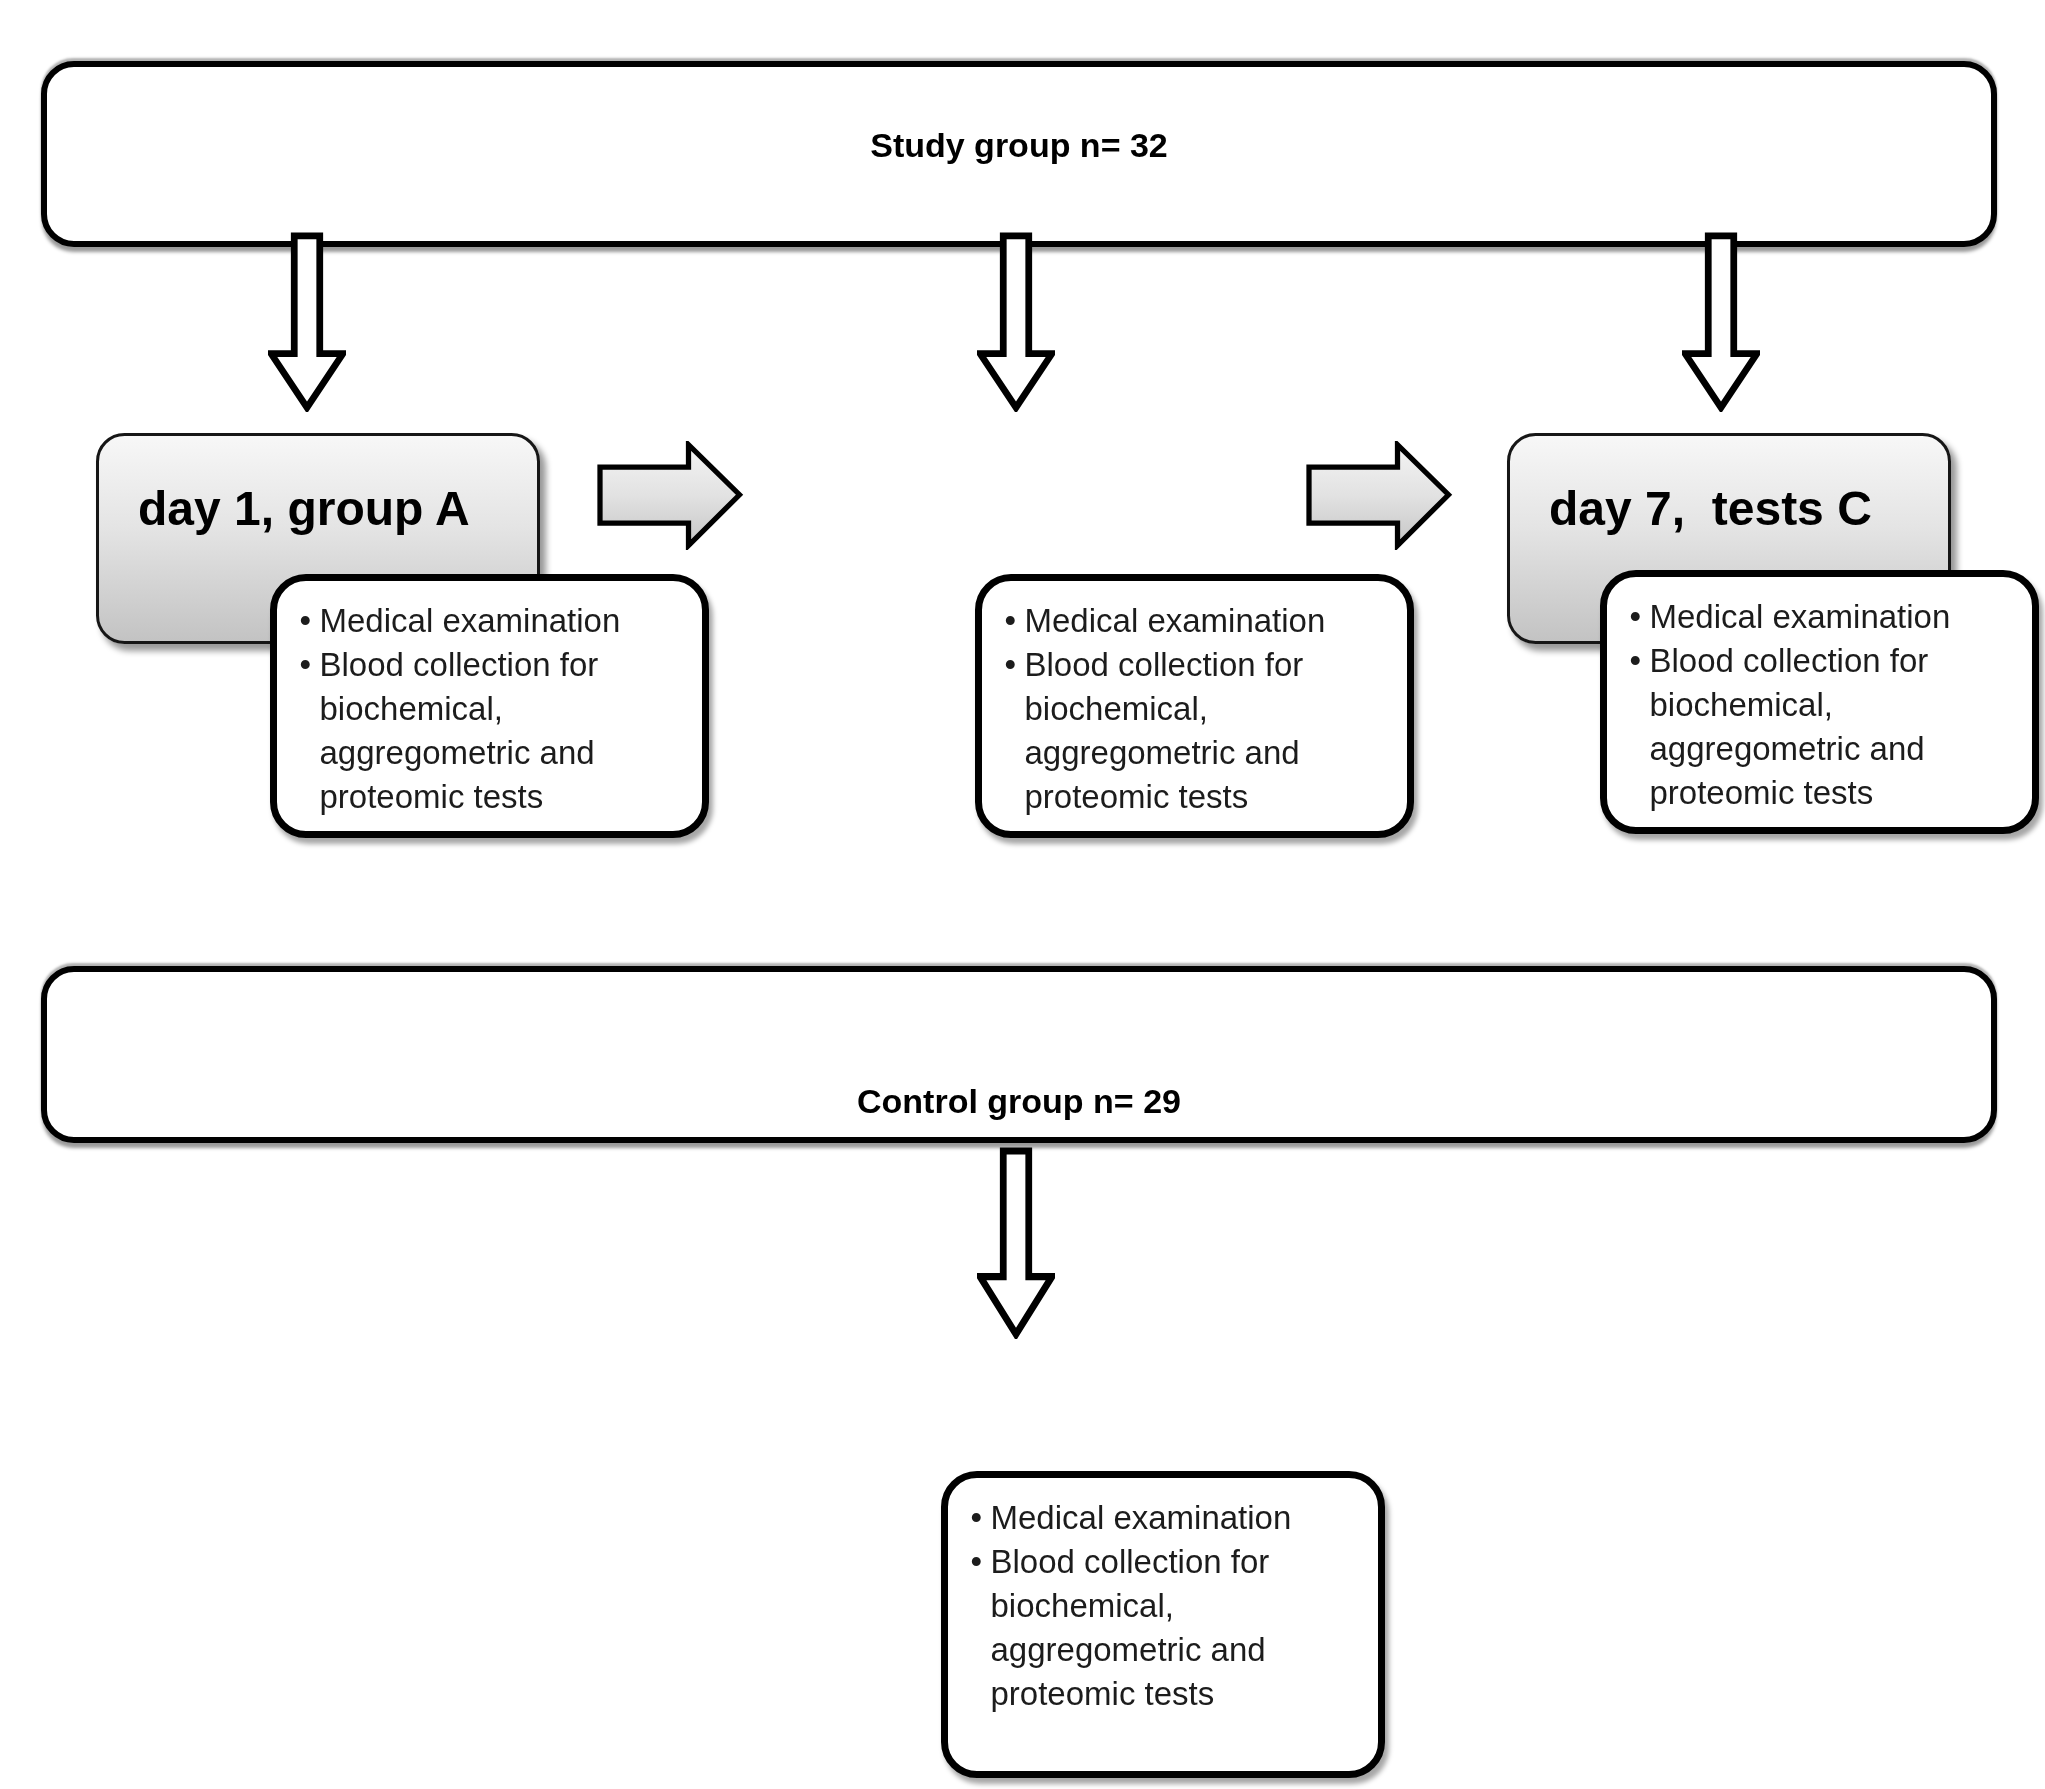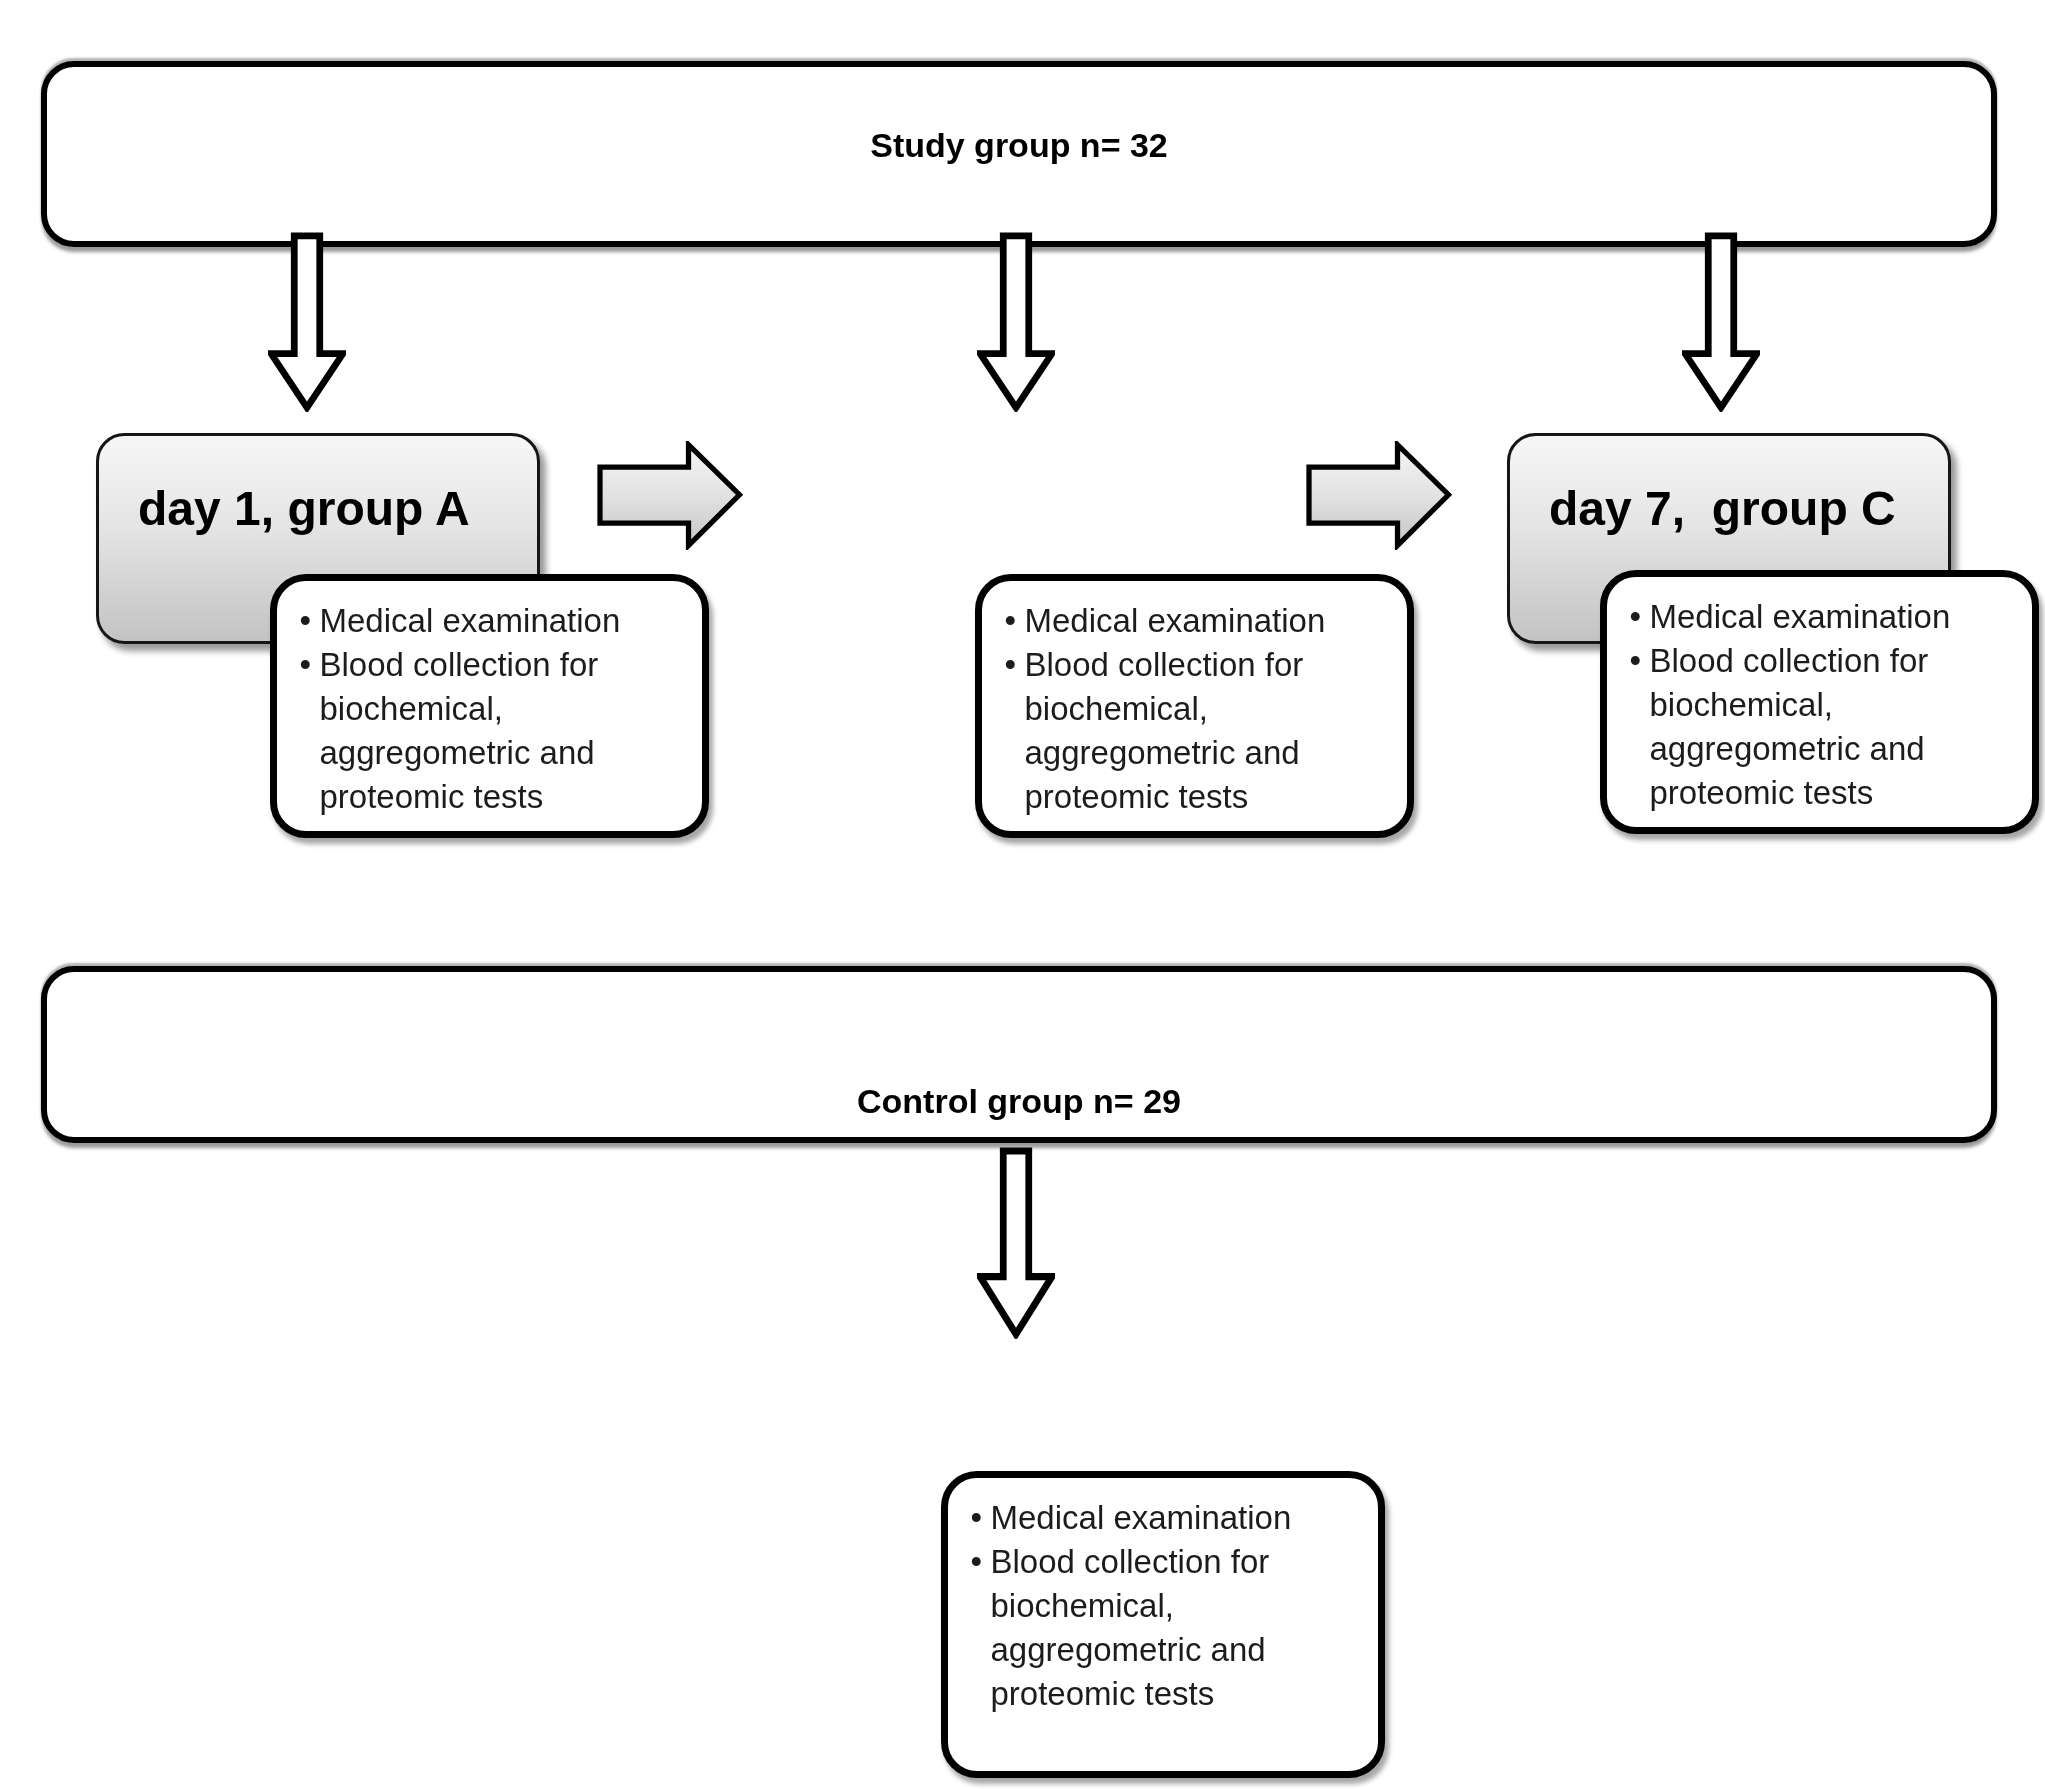--- a/index.html
+++ b/index.html
@@ -130,21 +130,21 @@
       <span class="bullet-dot">•</span>
       <span class="bullet-text">Blood collection for biochemical, aggregometric and proteomic tests</span>
     </div>
   </div>
 
   <svg class="right-arrow" style="left:1306px; top:441px;" width="147" height="109" viewBox="0 0 196 146" preserveAspectRatio="none">
     <polygon points="4,35 122,35 122,5 190,72 122,140 122,110 4,110" fill="url(#arrowGrad)" stroke="#000000" stroke-width="7" stroke-linejoin="miter"></polygon>
   </svg>
 
   <div class="gray-card" style="left:1507px; top:433px; width:444px; height:211px;">
-    <div class="stage-label">day 7,  group C</div>
+    <div class="stage-label">day 7,  tests C</div>
   </div>
   <div class="bullet-card" style="left:1600px; top:570px; width:439px; height:264px;">
     <div class="bullet-item">
       <span class="bullet-dot">•</span>
       <span class="bullet-text">Medical examination</span>
     </div>
     <div class="bullet-item">
       <span class="bullet-dot">•</span>
       <span class="bullet-text">Blood collection for biochemical, aggregometric and proteomic tests</span>
     </div>

